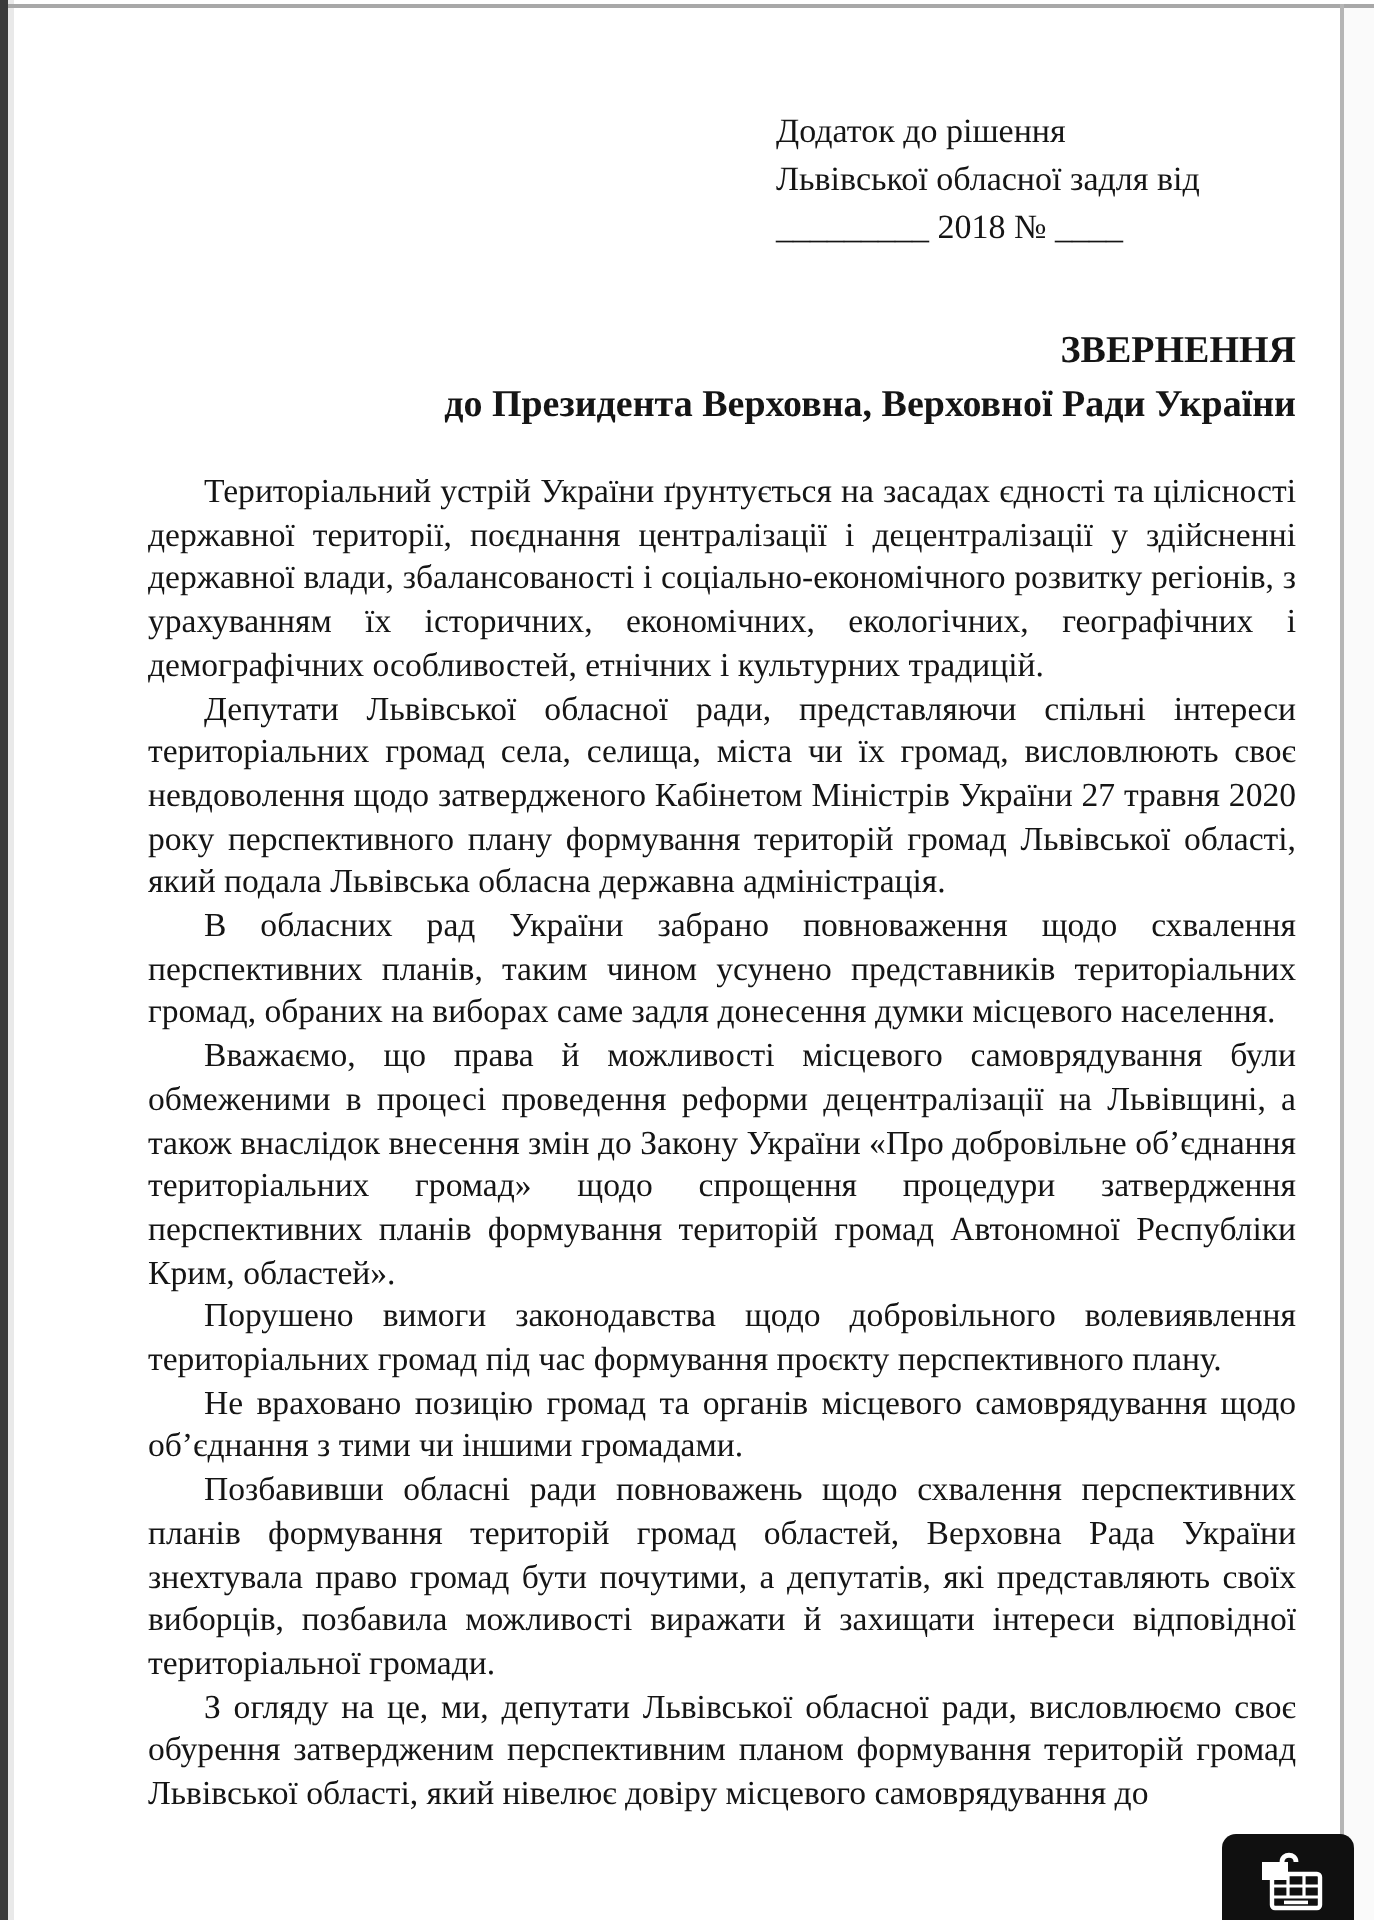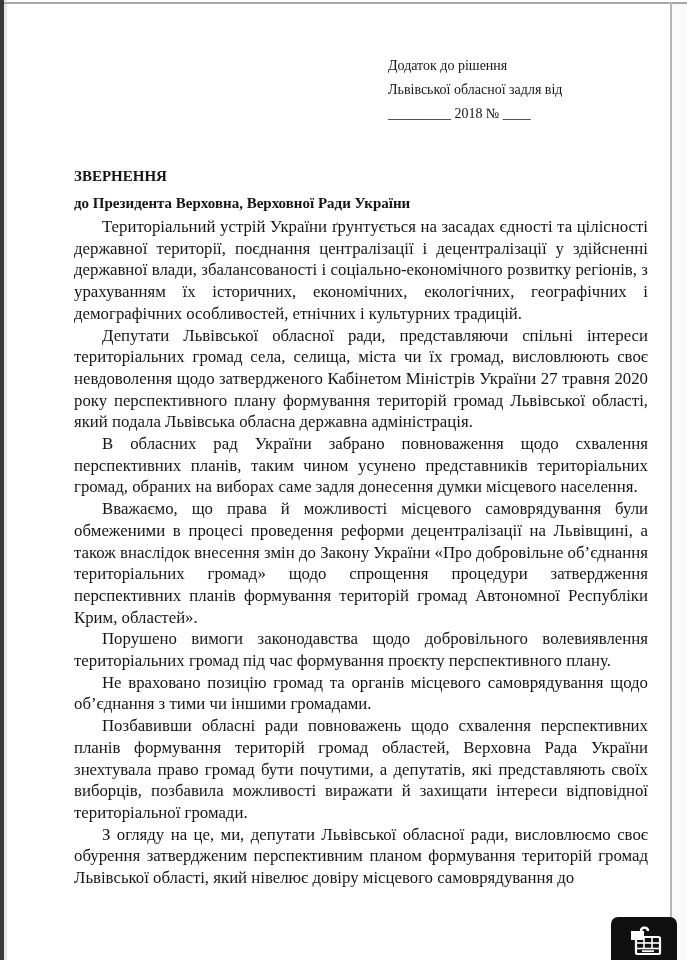--- a/index.html
+++ b/index.html
@@ -39,32 +39,33 @@
   }
   .content {
     position: absolute;
     left: 74px;
     top: 0;
     width: 574px;
   }
   .header-block {
     margin-top: 54px;
     margin-left: 314px;
-    font-size: 14px;
+    font-size: 17px;
     line-height: 24px;
     white-space: nowrap;
   }
   .title-block {
     margin-top: 37px;
-    text-align: left;
+    text-align: right;
     font-weight: bold;
-    font-size: 15px;
+    font-size: 19px;
     line-height: 26.5px;
   }
   .body-block {
+    margin-top: 19px;
   }
   .body-block p {
     margin: 0;
     font-size: 16.8px;
     line-height: 21.7px;
     text-align: justify;
     text-indent: 28px;
   }
   .kbd-button {
     position: absolute;

